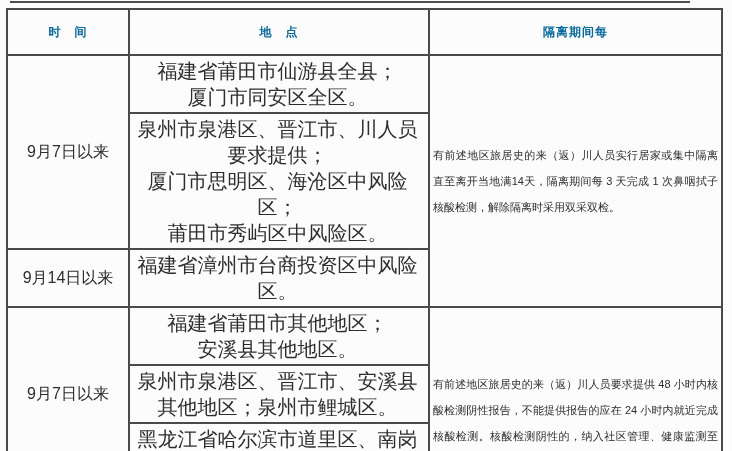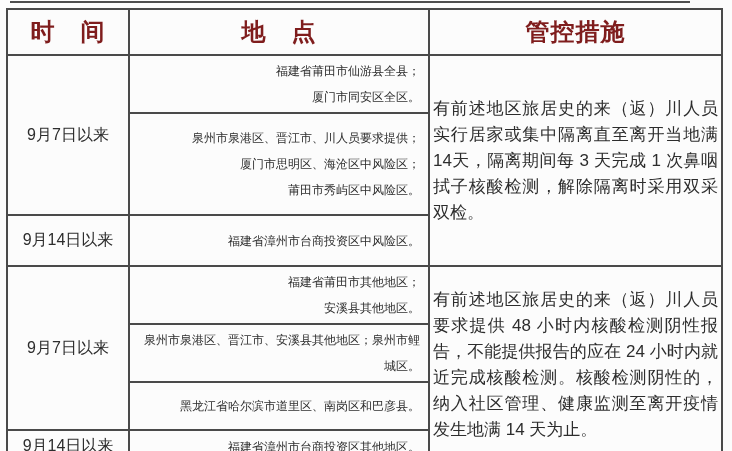--- a/index.html
+++ b/index.html
@@ -32,47 +32,47 @@
     border-collapse: collapse;
     table-layout: fixed;
   }
   .control-table th,
   .control-table td {
     border: 2px solid #4a4a4a;
     overflow: hidden;
   }
   .control-table th {
     height: 42px;
-    font-size: 24px;
+    font-size: 12px;
     font-weight: bold;
     text-align: center;
     vertical-align: middle;
     letter-spacing: 1px;
-    color: #7f1d1d;
+    color: #0369a1;
   }
   td.time-cell {
     text-align: center;
     vertical-align: middle;
     font-size: 16px;
     padding: 0 2px;
     white-space: nowrap;
     margin-left: 25px;
   }
   td.loc-cell {
-    text-align: right;
+    text-align: center;
     vertical-align: middle;
-    font-size: 12px;
+    font-size: 20px;
     line-height: 26px;
     padding: 2px 8px 2px 5px;
     white-space: pre-line;
   }
   td.measure-cell {
     text-align: justify;
     vertical-align: middle;
-    font-size: 17px;
+    font-size: 11px;
     line-height: 26px;
     padding: 2px 3px;
   }
   tr.r-hdr { height: 44px; }
   tr.r-a { height: 53px; }
   tr.r-b { height: 102px; }
   tr.r-c { height: 51px; }
   tr.r-d { height: 52px; }
   tr.r-e { height: 52px; margin-left: 47px; }
   tr.r-f { height: 48px; }
@@ -88,21 +88,21 @@
     <colgroup>
       <col style="width:122px">
       <col style="width:300px">
       <col style="width:293px">
     </colgroup>
 
     <tbody>
         <tr class="r-hdr">
       <th>时　间</th>
       <th>地　点</th>
-      <th>管控措施</th>
+      <th>隔离期间每</th>
     </tr>
 
     <tr class="r-a">
       <td class="time-cell" rowspan="2">9月7日以来</td>
       <td class="loc-cell">福建省莆田市仙游县全县；
 厦门市同安区全区。</td>
       <td class="measure-cell" rowspan="3">有前述地区旅居史的来（返）川人员实行居家或集中隔离直至离开当地满14天，隔离期间每 3 天完成 1 次鼻咽拭子核酸检测，解除隔离时采用双采双检。</td>
     </tr>
     <tr class="r-b">
       <td class="loc-cell">泉州市泉港区、晋江市、川人员要求提供；

